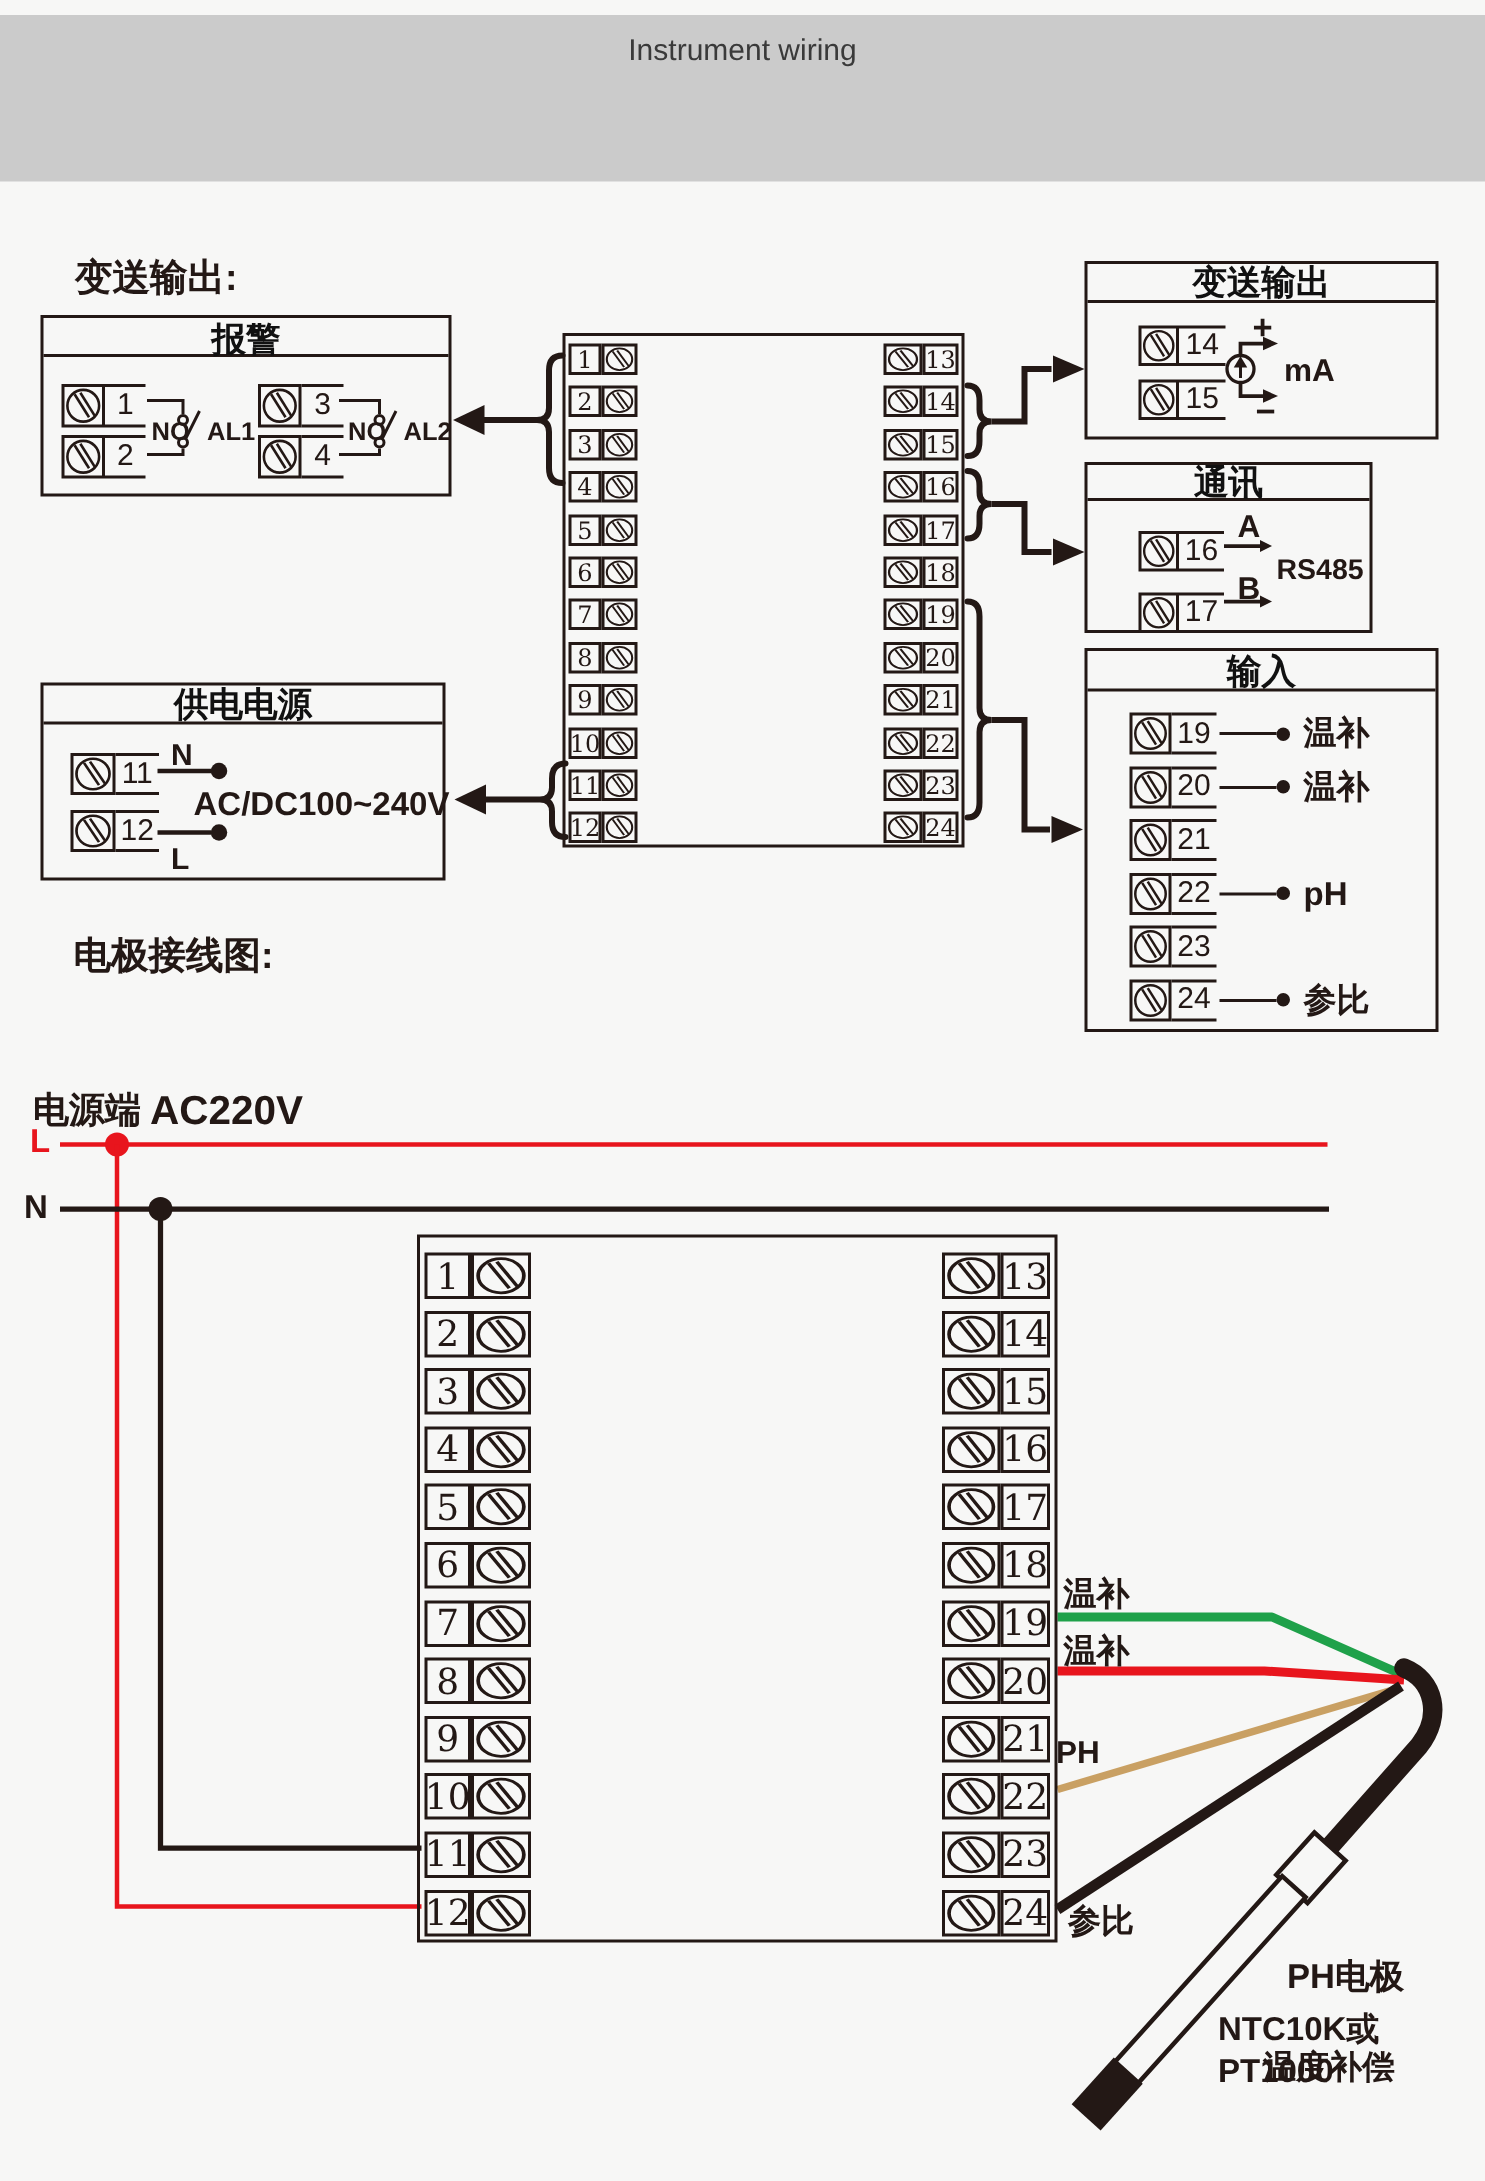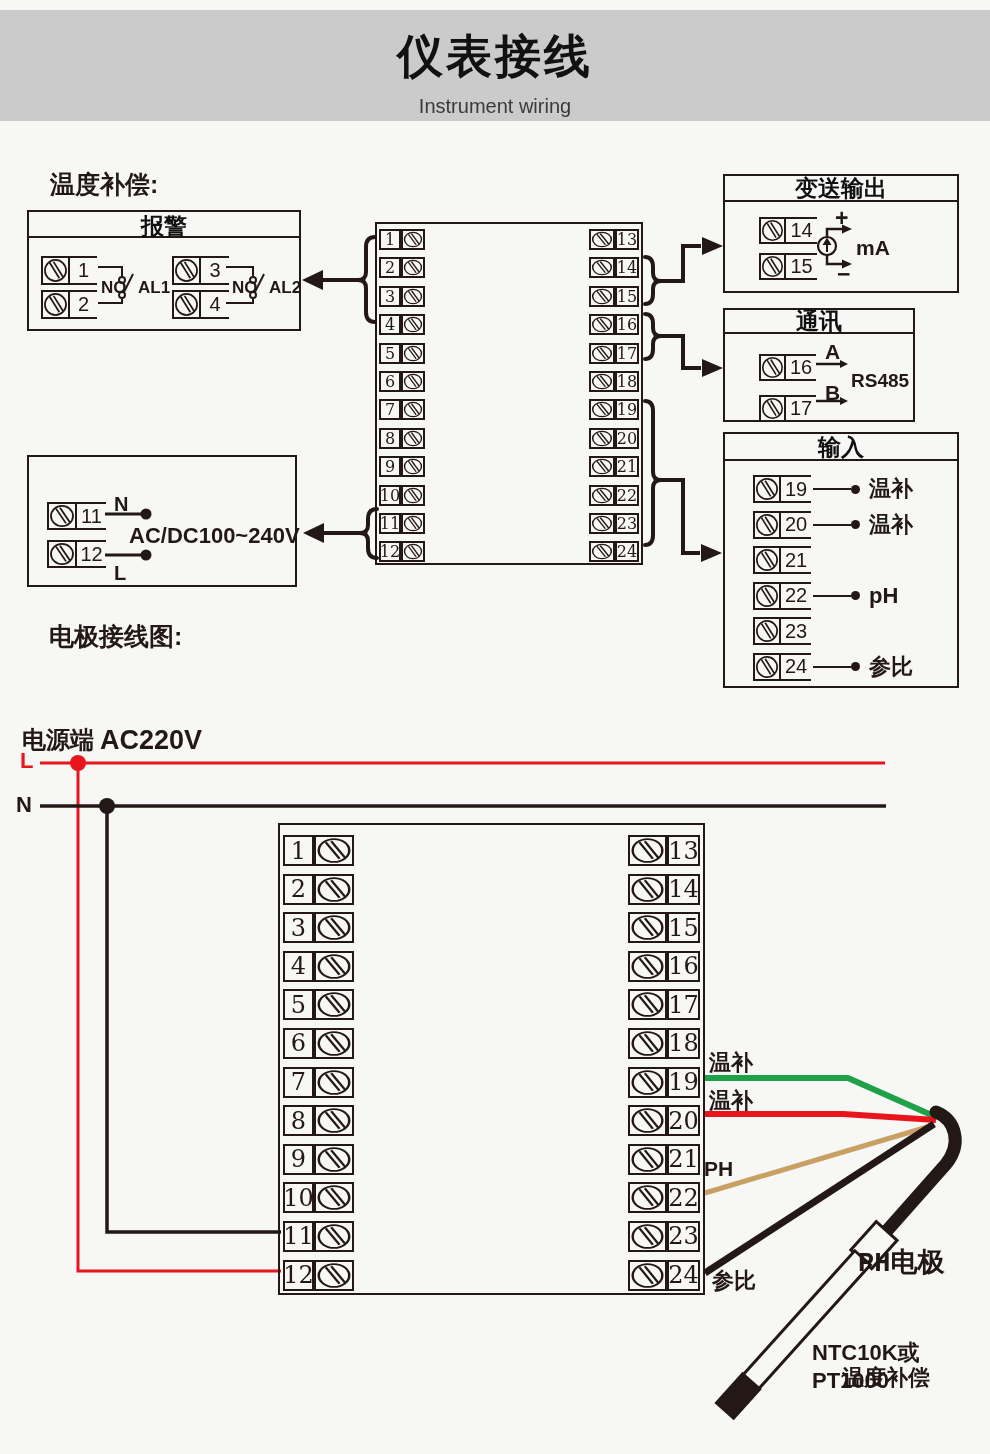--- a/index.html
+++ b/index.html
@@ -53,21 +53,20 @@
   .input-row .dot{width:9px;height:9px;border-radius:50%;background:var(--ink);flex:none;}
   .input-row .ilabel{margin-left:9px;font-size:22px;font-weight:bold;white-space:nowrap;}
   .no-label .wire,.no-label .dot{visibility:hidden;}
 </style>
 </head>
 <body>
 
 <div class="page">
 
   <div class="header">
-    <div class="title">仪表接线</div>
     <div class="subtitle">Instrument wiring</div>
   </div>
 
   <svg class="overlay" viewBox="0 0 990 1454" xmlns="http://www.w3.org/2000/svg">
 
     <g stroke="#231815" stroke-width="4" fill="none" stroke-linecap="round">
       <path d="M375,237 Q366,237 366,247 L366,272 Q366,280 358,280 Q366,280 366,288 L366,312 Q366,322 375,322"></path>
     </g>
     <g>
       <line x1="322" y1="280" x2="358" y2="280" stroke="#231815" stroke-width="4"></line>
@@ -160,21 +159,21 @@
     </g>
 
     <path d="M936,1112 c20,8 26,32 10,52 l-62,70" stroke="#231815" stroke-width="13" fill="none" stroke-linecap="round" stroke-linejoin="round"></path>
     <g transform="translate(884,1234) rotate(132)">
       <rect x="-4" y="-14" width="38" height="28" fill="#f7f7f6" stroke="#231815" stroke-width="3"></rect>
       <rect x="32" y="-10.5" width="168" height="21" fill="#f7f7f6" stroke="#231815" stroke-width="3"></rect>
       <rect x="197" y="-13" width="42" height="26" fill="#231815"></rect>
     </g>
   </svg>
 
-  <div class="section-label" style="left:50px;top:168px;">温度补偿:</div>
+  <div class="section-label" style="left:50px;top:168px;">变送输出:</div>
   <div class="section-label" style="left:49px;top:620px;">电极接线图:</div>
 
   <div class="box" style="left:27px;top:210px;width:274px;height:121px;">
     <div class="box-title" style="height:26px;line-height:29px;">报警</div>
     <div class="screwbox" style="left:12px;top:44px;width:29px;height:29px;">
       <svg class="screw-svg" viewBox="0 0 26 26" preserveAspectRatio="none">
           <circle cx="13" cy="13" r="11"></circle>
           <line x1="7" y1="5" x2="17" y2="21"></line>
           <line x1="11" y1="4" x2="21" y2="20"></line>
         </svg>
@@ -204,20 +203,21 @@
         </svg>
     </div>
     <div class="numcell" style="left:172px;top:78px;width:28px;height:29px;">4</div>
     <div class="tag" style="left:72px;top:66px;font-size:17px;">NO</div>
     <div class="tag" style="left:109px;top:66px;font-size:17px;">AL1</div>
     <div class="tag" style="left:203px;top:66px;font-size:17px;">NO</div>
     <div class="tag" style="left:240px;top:66px;font-size:17px;">AL2</div>
   </div>
 
   <div class="box" style="left:27px;top:455px;width:270px;height:132px;">
+    <div class="box-title" style="height:26px;line-height:25px;">供电电源</div>
     <div class="screwbox" style="left:18px;top:45px;width:30px;height:28px;">
       <svg class="screw-svg" viewBox="0 0 26 26" preserveAspectRatio="none">
           <circle cx="13" cy="13" r="11"></circle>
           <line x1="7" y1="5" x2="17" y2="21"></line>
           <line x1="11" y1="4" x2="21" y2="20"></line>
         </svg>
     </div>
     <div class="numcell" style="left:48px;top:45px;width:29px;height:28px;">11</div>
     <div class="screwbox" style="left:18px;top:83px;width:30px;height:28px;">
       <svg class="screw-svg" viewBox="0 0 26 26" preserveAspectRatio="none">
@@ -913,17 +913,17 @@
           <span class="cell-num">24</span>
         </div>
       </div>
   </div>
 
   <div class="tag" style="left:709px;top:1048px;font-size:22px;">温补</div>
   <div class="tag" style="left:709px;top:1086px;font-size:22px;">温补</div>
   <div class="tag" style="left:704px;top:1157px;font-size:21px;">PH</div>
   <div class="tag" style="left:712px;top:1266px;font-size:22px;">参比</div>
 
-  <div class="tag" style="left:858px;top:1244px;font-size:27px;font-family:Liberation Mono, monospace;">PH电极</div>
+  <div class="tag" style="left:858px;top:1302px;font-size:23px;">PH电极</div>
   <div class="tag" style="left:812px;top:1338px;font-size:22px;">NTC10K或PT1000</div>
   <div class="tag" style="left:842px;top:1363px;font-size:22px;">温度补偿</div>
 
 </div>
 
 </body></html>

